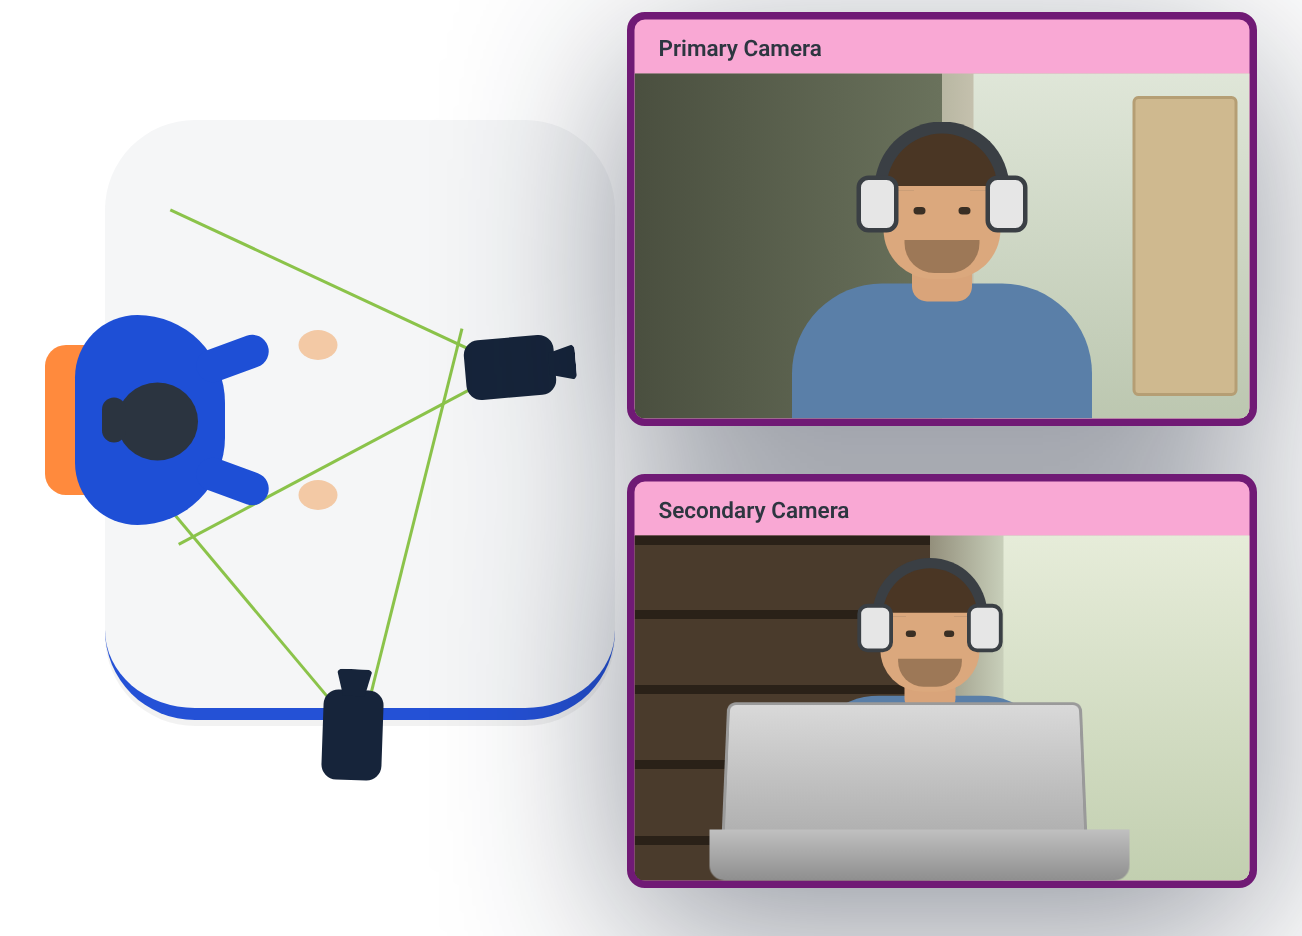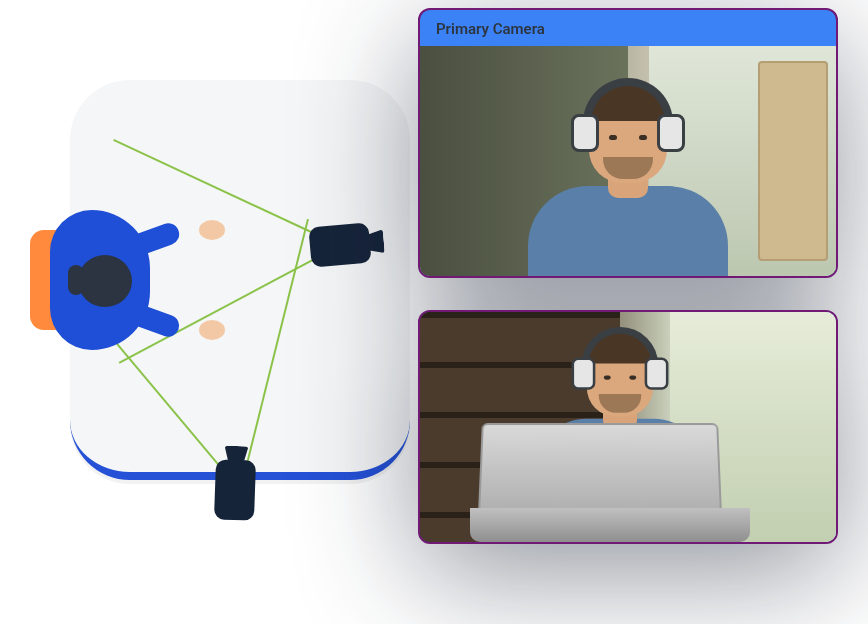--- a/index.html
+++ b/index.html
@@ -120,22 +120,22 @@
 
   
   .right-panel {
     position: absolute;
     right: 30px;
     top: 8px;
     width: 420px;
     filter: drop-shadow(0 30px 60px rgba(10,20,40,0.45));
   }
   .card {
-    background: #3b82f6;
-    border: 2px solid #701a75;
+    background: #f9a8d4;
+    border: 5px solid #701a75;
     border-radius: 12px;
     margin-bottom: 32px;
     overflow: hidden;
   }
   .card-label {
     padding: 10px 16px 8px 16px;
     font-size: 15px;
     font-weight: 600;
     color: #2d3640;
   }
@@ -294,20 +294,21 @@
         <div class="s-headphones">
           <div class="s-band"></div>
           <span class="s-cup-l"></span>
             <span class="s-cup-r"></span>
         </div>
       </div>
     </div>
   </div>
 
   <div class="card">
+    <div class="card-label">Secondary Camera</div>
     <div class="feed feed-secondary">
       <div class="shelf"></div>
       <div class="window"></div>
       <div class="subject">
         <div class="s-shirt">
           <div class="s-neck"></div>
           <div class="s-head">
             <div class="s-hair"></div>
             <span class="s-ear-l"></span>
               <span class="s-ear-r"></span>

